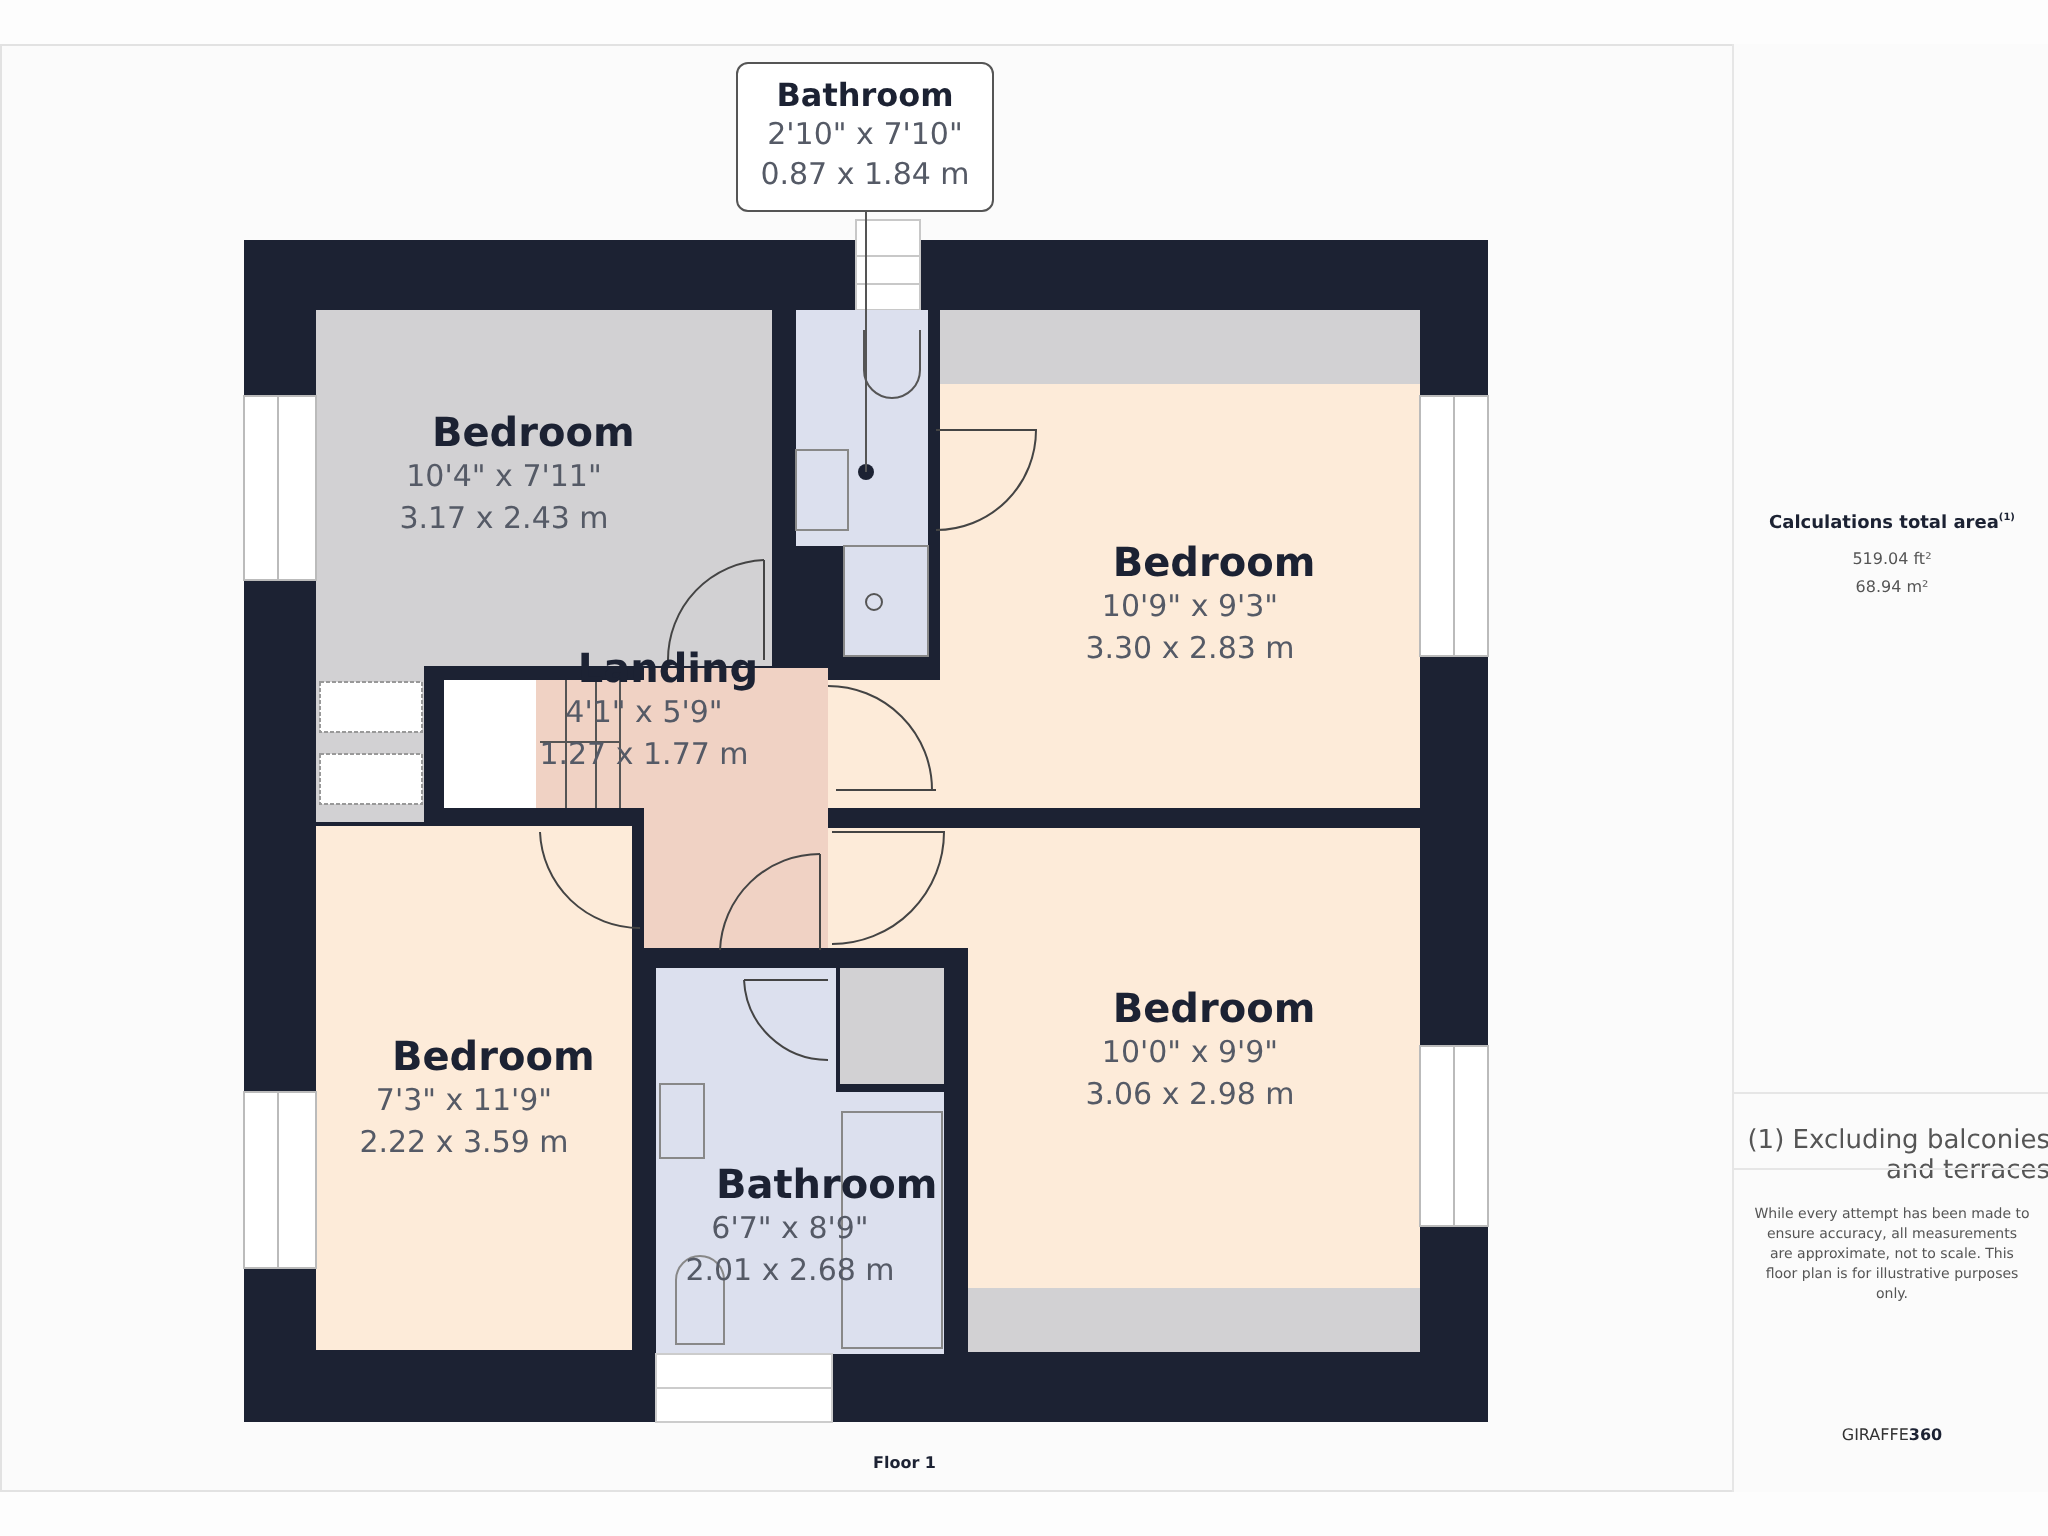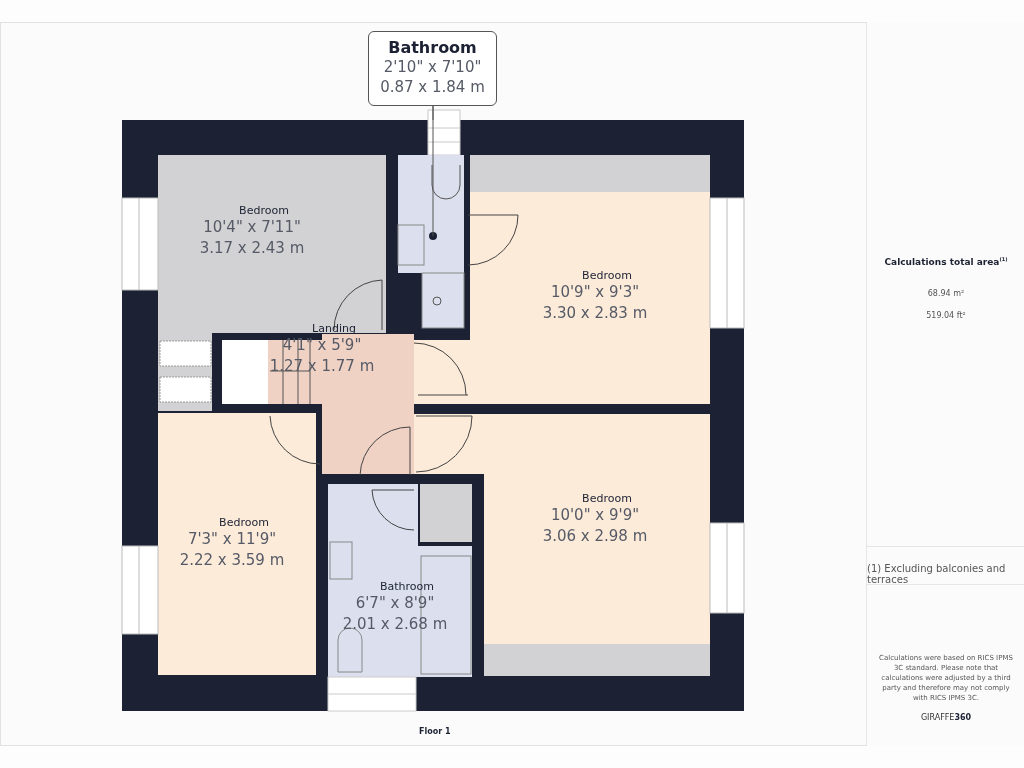--- a/index.html
+++ b/index.html
@@ -3,28 +3,28 @@
 <meta charset="utf-8">
 <style>
   * { margin: 0; padding: 0; box-sizing: border-box; }
   body { width: 1024px; height: 768px; background: #fdfdfd; font-family: "DejaVu Sans", sans-serif; position: relative; overflow: hidden; }
   .frame { position: absolute; left: 0; top: 22px; width: 1024px; height: 724px; border: 1px solid #e2e2e2; background: #fbfbfb; }
   .sidebar { position: absolute; left: 866px; top: 22px; width: 158px; height: 724px; border-left: 1px solid #e6e6e6; background: #fbfbfb; }
   .area-title { position: absolute; left: 0; width: 158px; top: 234px; text-align: center; font-size: 9px; font-weight: bold; color: #1c2233; }
   .area-title sup { font-size: 5px; }
   .area-val { position: absolute; left: 0; width: 158px; text-align: center; font-size: 8px; color: #555; }
   .divider { position: absolute; left: 0; width: 157px; height: 1px; background: #e6e6e6; }
-  .note { position: absolute; left: 0; width: 158px; text-align: left; font-size: 10px; color: #555; }
+  .note { position: absolute; left: 0; width: 158px; text-align: right; font-size: 13px; color: #555; }
   .disclaimer { position: absolute; left: 10px; width: 138px; text-align: center; font-size: 7px; line-height: 10px; color: #555; }
   .brand { position: absolute; left: 0; width: 158px; top: 691px; text-align: center; font-size: 8px; color: #333; }
   .brand b { font-weight: bold; color: #1c2233; margin-top: 44px; }
-  .floor-label { position: absolute; left: 419px; top: 727px; width: 64px; text-align: left; font-size: 8px; font-weight: bold; color: #1c2233; }
+  .floor-label { position: absolute; left: 404px; top: 727px; width: 64px; text-align: right; font-size: 8px; font-weight: bold; color: #1c2233; }
   svg { position: absolute; left: 0; top: 0; }
   .rlabel { position: absolute; text-align: center; color: #1c2233; }
-  .rlabel .name { font-weight: normal; font-size: 11px; margin-left: 24px; }
+  .rlabel .name { font-weight: bold; font-size: 20px; margin-left: 24px; }
   .rlabel .dim { font-size: 15px; color: #555a66; line-height: 21px; }
   .callout { position: absolute; left: 368px; top: 31px; width: 129px; height: 75px; border: 1px solid #555; border-radius: 6px; background: #fff; text-align: center; }
   .callout .name { font-weight: bold; font-size: 16px; color: #1c2233; margin-top: 6px; }
   .callout .dim { font-size: 15px; color: #555a66; line-height: 20px; }
 </style>
 </head>
 <body>
 
 <div class="frame"></div>
 
@@ -145,20 +145,20 @@
 <div class="rlabel" style="left:525px;top:492px;width:140px;">
   <div class="name">Bedroom</div>
   <div class="dim">10'0" x 9'9"</div>
   <div class="dim">3.06 x 2.98 m</div>
 </div>
 
 <div class="floor-label">Floor 1</div>
 
 <div class="sidebar">
   <div class="area-title"><span>Calculations total area</span><sup>(1)</sup></div>
-  <div class="area-val" style="top:253px;margin-top:36px;">519.04 ft²</div>
+  <div class="area-val" style="top:253px;">519.04 ft²</div>
   <div class="area-val" style="top:267px;">68.94 m²</div>
   <div class="divider" style="top:524px;"></div>
   <div class="note" style="top:541px;">(1) Excluding balconies and terraces</div>
   <div class="divider" style="top:562px;"></div>
-  <div class="disclaimer" style="top:631px;">Calculations were based on RICS IPMS 3C standard. Please note that calculations were adjusted by a third party and therefore may not comply with RICS IPMS 3C.</div>
+  <div class="disclaimer" style="top:580px;">While every attempt has been made to ensure accuracy, all measurements are approximate, not to scale. This floor plan is for illustrative purposes only.</div>
   <div class="brand"><span>GIRAFFE</span><b>360</b></div>
 </div>
 
 </body></html>

